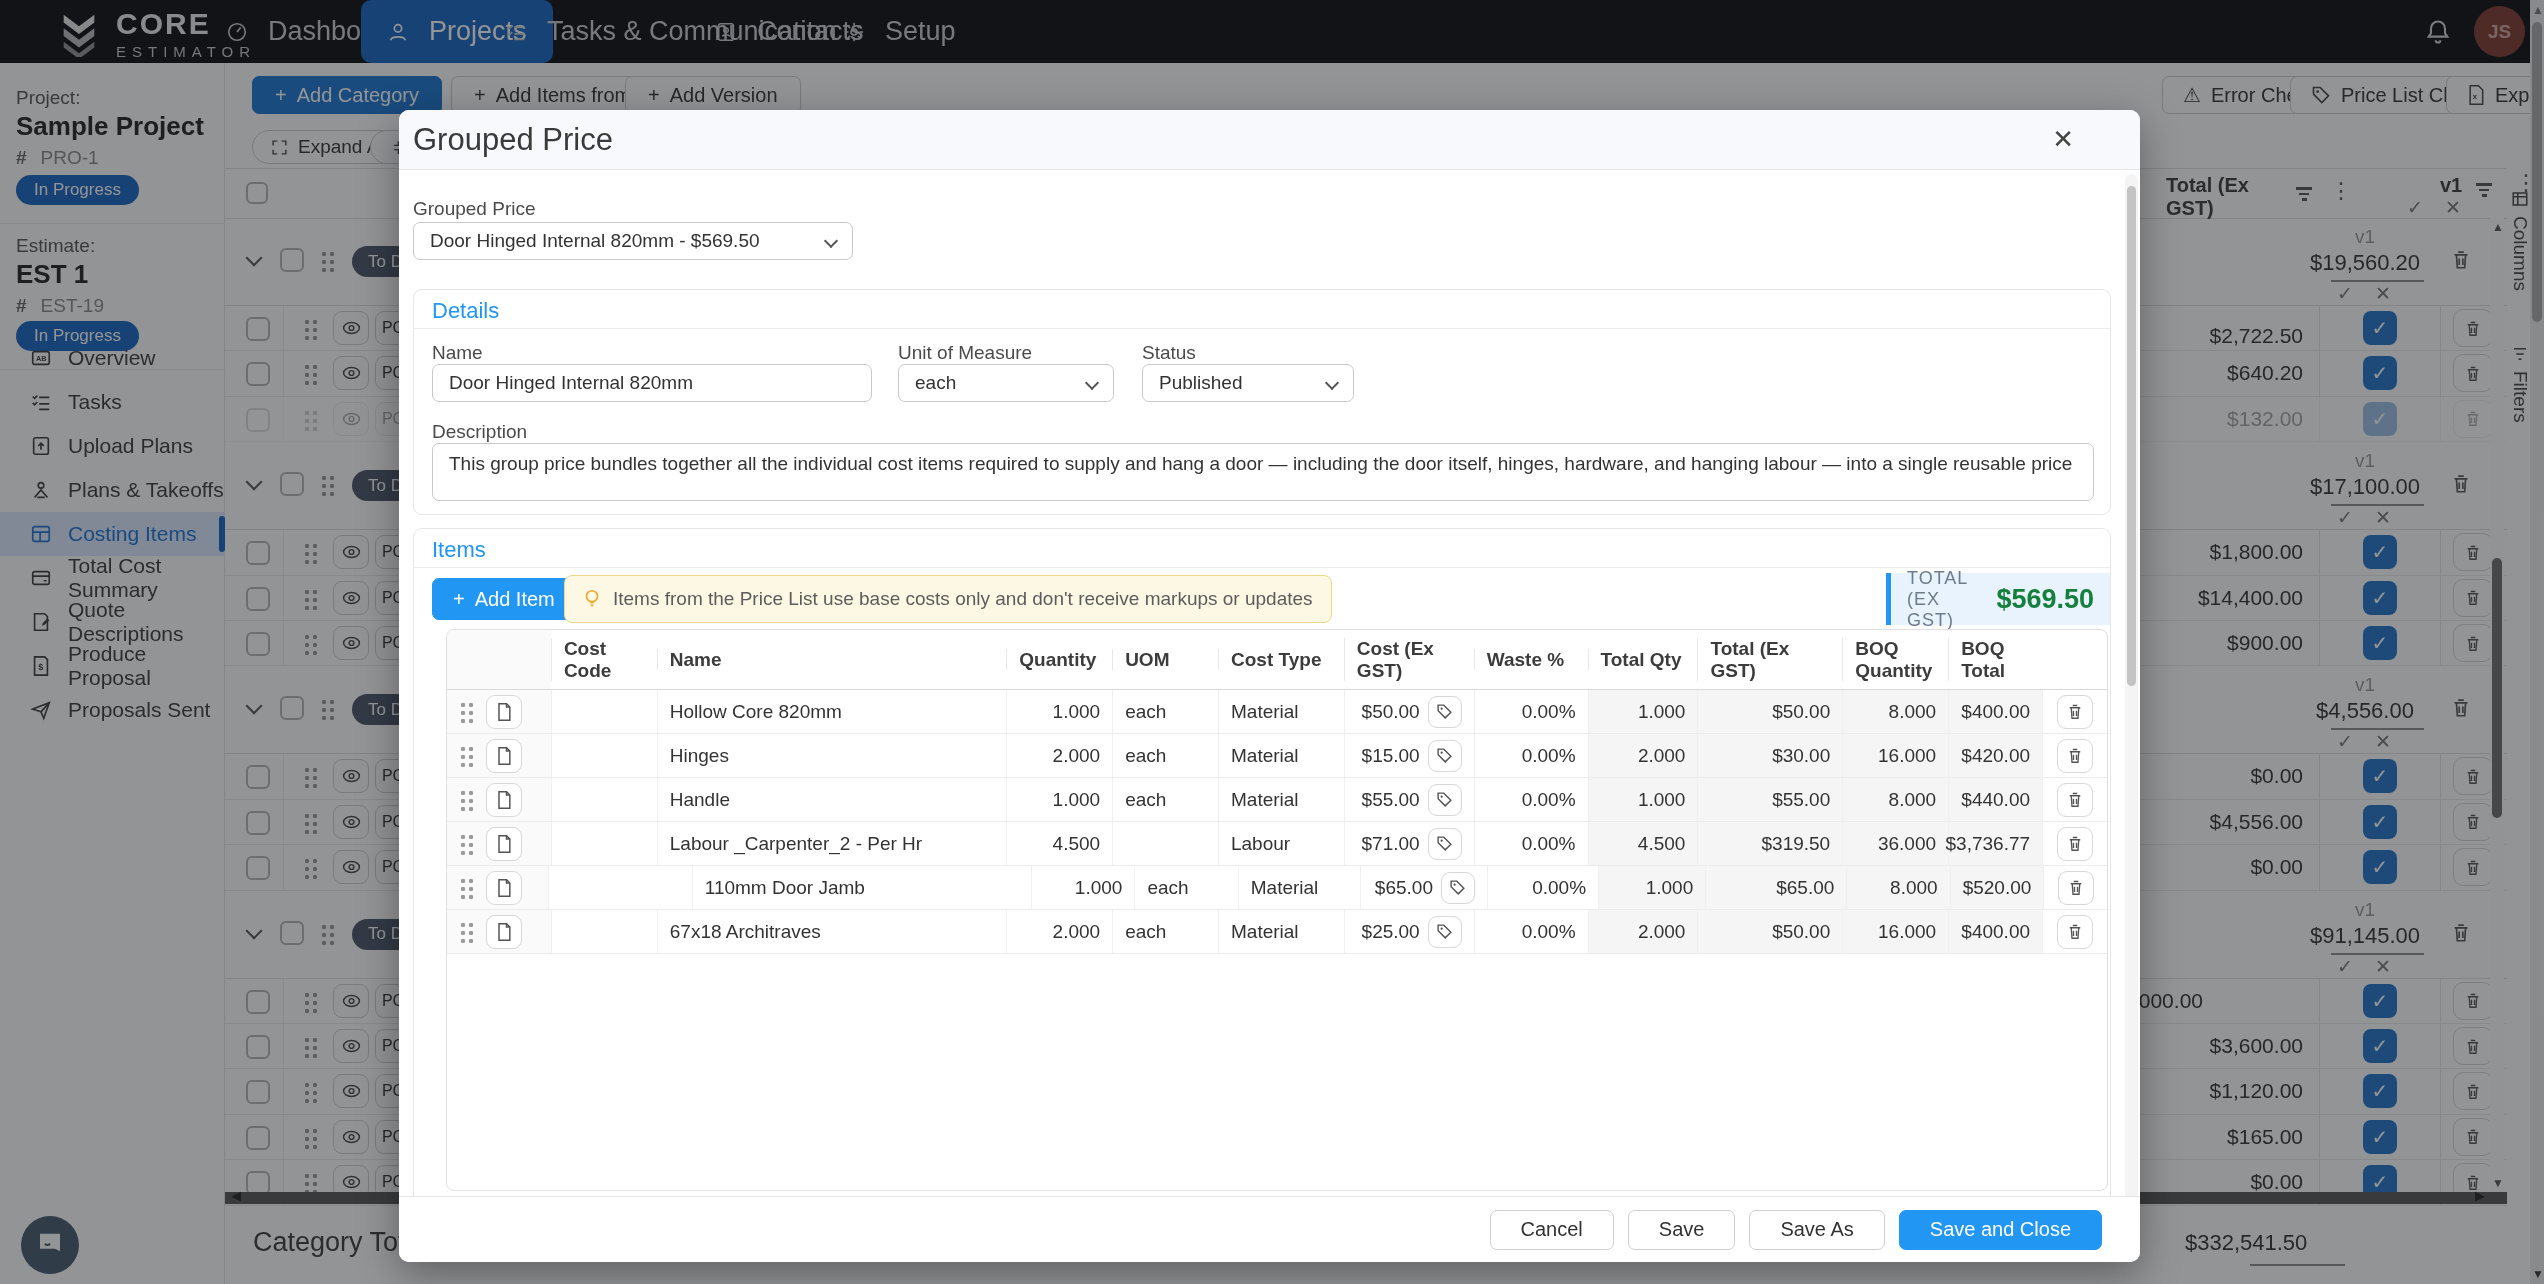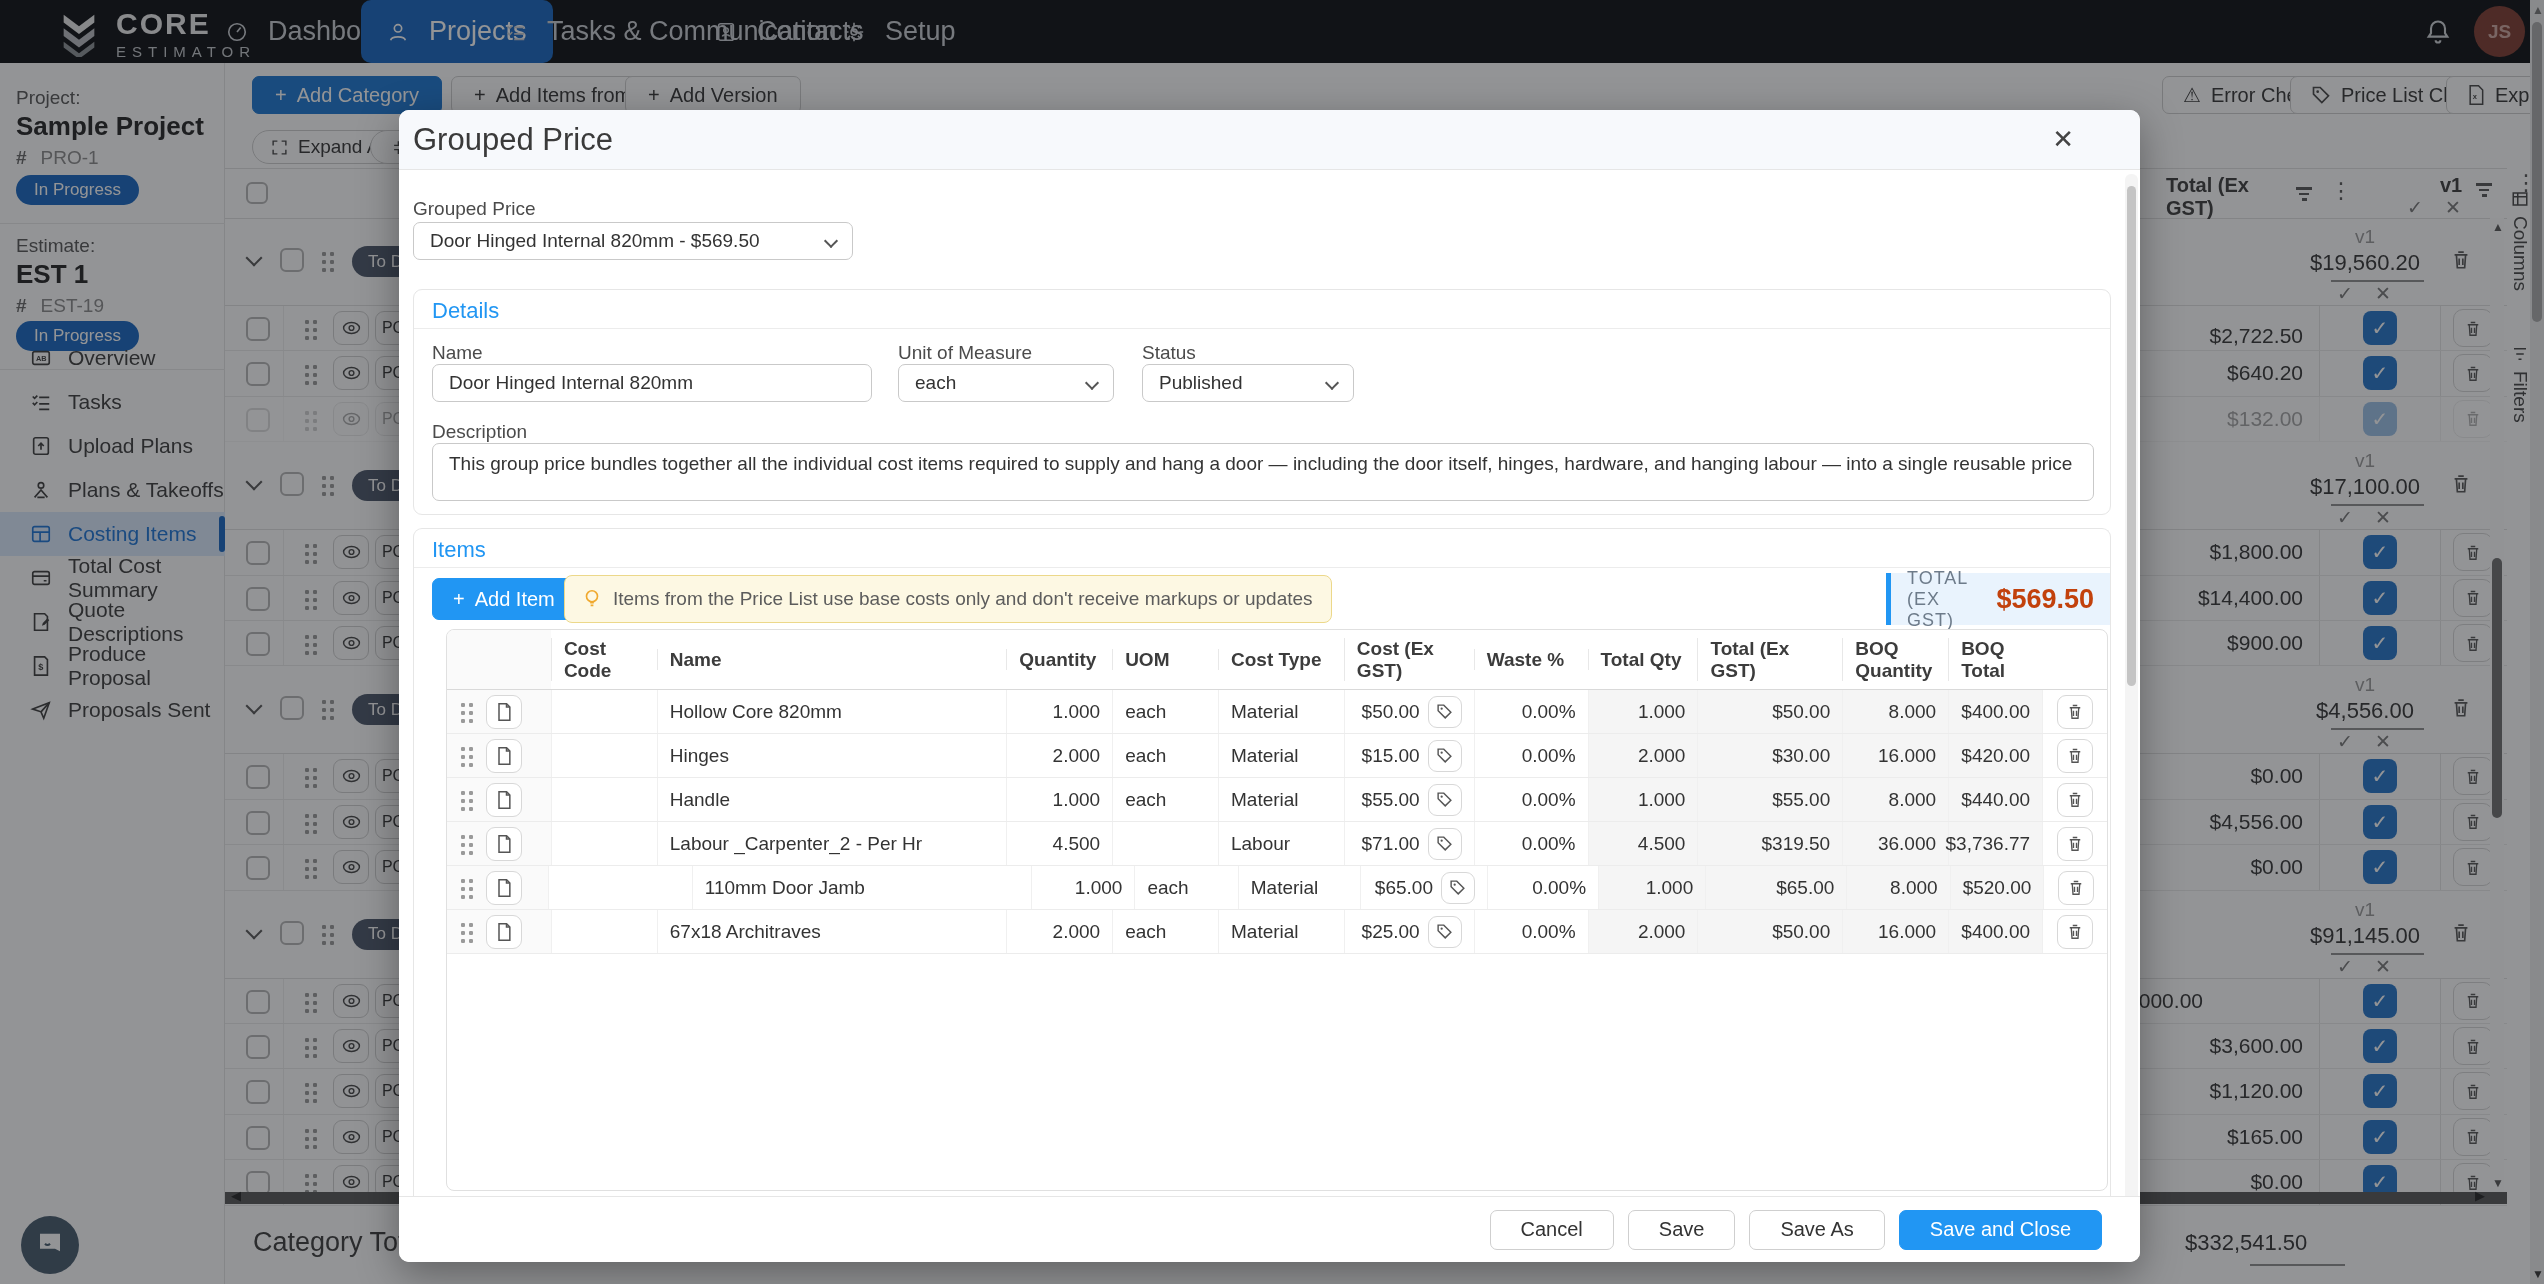--- a/index.html
+++ b/index.html
@@ -68,21 +68,21 @@
   .close-x { position:absolute; right:66px; top:14px; font-size:26px; color:#444; cursor:pointer; }
   .field-label { font-size:19px; color:#4b4b4b; }
   .input, .select { border:1px solid #c9c9c9; border-radius:7px; background:#fff; font-size:19px; color:#333; display:flex; align-items:center; padding:0 16px; }
   .select .caret { position:absolute; right:16px; top:13px; width:10px; height:10px; border-right:2px solid #555; border-bottom:2px solid #555; transform:rotate(45deg); }
   .card { position:absolute; border:1px solid #e6e6e6; border-radius:9px; background:#fff; }
   .card-title { position:absolute; left:18px; top:8px; font-size:22px; color:#2196f3; }
   .card-divider { position:absolute; left:0; right:0; top:38px; border-top:1px solid #ececec; }
   .tip { position:absolute; background:#fdf8e3; border:1px solid #ecd88a; border-radius:8px; display:flex; align-items:center; gap:12px; padding:0 18px; font-size:19px; color:#5c5c5c; }
   .totalbox { position:absolute; background:#e9f3fd; border-left:5px solid #2196f3; display:flex; align-items:center; justify-content:flex-end; gap:14px; padding:0 16px; }
   .totalbox .tl { font-size:18px; color:#6d7b8a; letter-spacing:1px; }
-  .totalbox .tv { font-size:27px; font-weight:bold; color:#c2410c; }
+  .totalbox .tv { font-size:27px; font-weight:bold; color:#15803d; }
 
   
   .gtable { position:absolute; left:32px; top:100px; width:1662px; height:562px; border:1px solid #e0e0e0; border-radius:8px; overflow:hidden; background:#fff; }
   .g-hrow { display:flex; height:60px; border-bottom:1px solid #d9d9d9; align-items:center; }
   .g-hcell { font-size:19px; font-weight:bold; color:#3c3c3c; padding:0 12px; border-left:1px solid #e8e8e8; line-height:1.15; }
   .g-row { display:flex; height:44px; border-bottom:1px solid #ececec; align-items:stretch; }
   .g-cell { display:flex; align-items:center; padding:0 12px; font-size:19px; color:#333; border-left:1px solid #f0f0f0; }
   .g-cell.num { justify-content:flex-end; }
   .g-cell.gray { background:#f5f5f5; }
   .iconbtn { border:1px solid #d8d8d8; border-radius:9px; background:#fff; display:flex; align-items:center; justify-content:center; cursor:pointer; }

